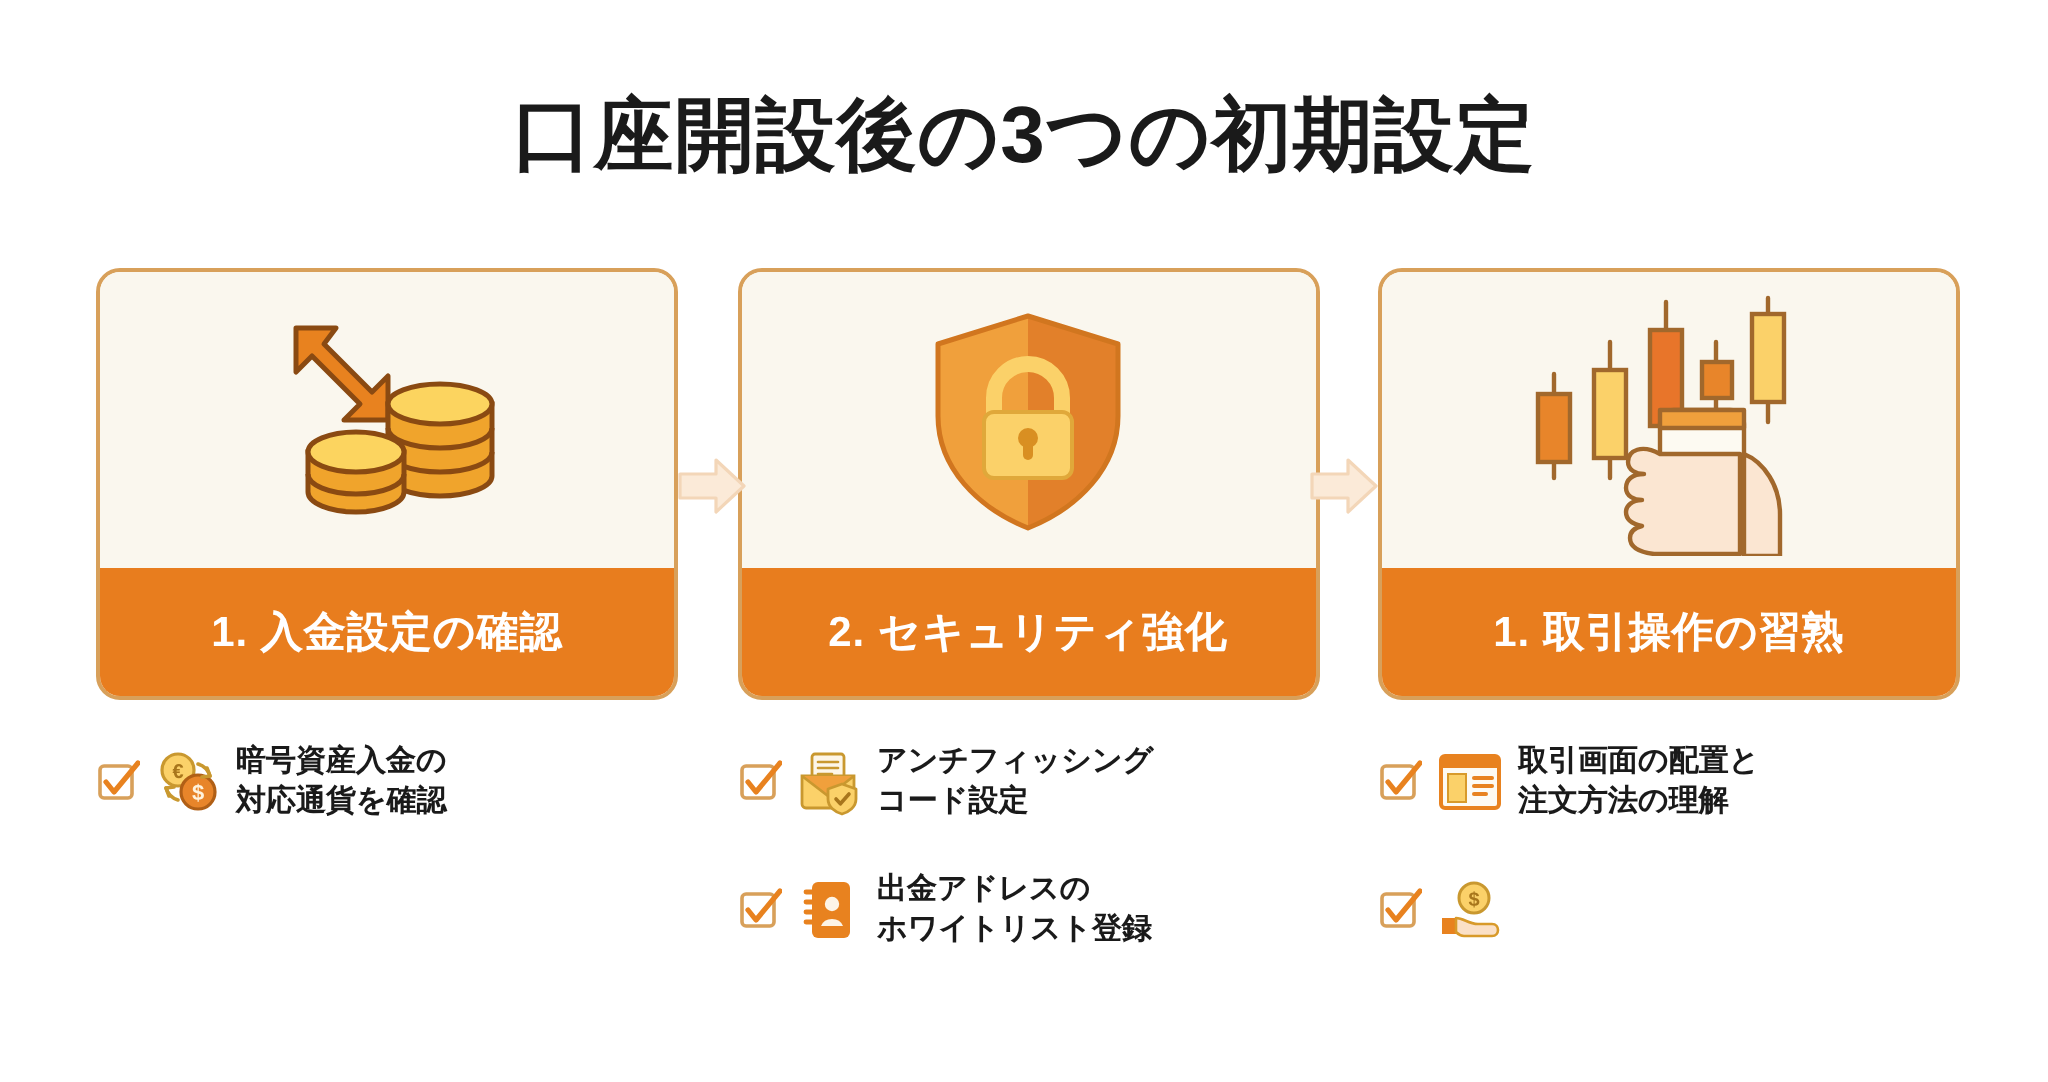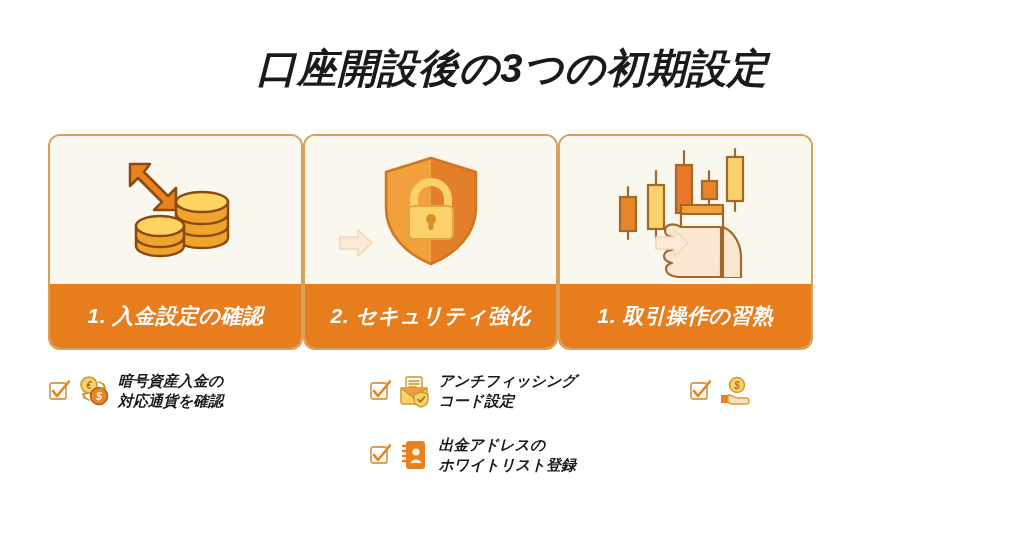--- a/index.html
+++ b/index.html
@@ -10,21 +10,20 @@
     background: #ffffff;
     font-family: "Liberation Sans", "DejaVu Sans", sans-serif;
     overflow: hidden;
   }
 
   .page {
     position: relative;
     width: 1024px;
     height: 541px;
     background: #ffffff;
-    font-style: italic;
   }
 
   
   .title {
     position: absolute;
     top: 44px;
     left: 0;
     width: 1024px;
     text-align: center;
     font-size: 40px;
@@ -32,21 +31,21 @@
     color: #1a1a1a;
     letter-spacing: 0.5px;
     line-height: 1.2;
   }
 
   
   .cards {
     position: absolute;
     top: 134px;
     left: 48px;
-    width: 765px;
+    width: 932px;
     height: 216px;
     display: flex;
     justify-content: space-between;
   }
 
   .card {
     position: relative;
     width: 291px;
     height: 216px;
     border: 2px solid #d8a05a;
@@ -310,20 +309,42 @@
           </svg>
         </span>
         <span class="bullet-text">出金アドレスの
 ホワイトリスト登録</span>
       </div>
 
     </div>
 
     <div class="bullet-col">
 
+      <div class="bullet-row">
+        <span class="checkbox">
+          <svg width="22" height="22" viewBox="0 0 22 22">
+            <rect x="2" y="3" width="16" height="16" rx="2" fill="none" stroke="#d8a05a" stroke-width="1.8"></rect>
+            <path d="M5 11 L9 16 L21 1.5" fill="none" stroke="#e8821f" stroke-width="2.6" stroke-linecap="round" stroke-linejoin="round"></path>
+          </svg>
+        </span>
+        <span class="bullet-icon">
+          <svg width="34" height="34" viewBox="0 0 34 34">
+            <rect x="2.5" y="4" width="29" height="26" rx="2" fill="#fdfaf2" stroke="#e8821f" stroke-width="2"></rect>
+            <rect x="2.5" y="4" width="29" height="6" fill="#e8821f"></rect>
+            <rect x="6" y="13" width="9" height="14" fill="#fbd169" stroke="#d89a2a" stroke-width="1"></rect>
+            <g stroke="#e8821f" stroke-width="2" stroke-linecap="round">
+              <line x1="19" y1="15" x2="28" y2="15"></line>
+              <line x1="19" y1="19" x2="28" y2="19"></line>
+              <line x1="19" y1="23" x2="25" y2="23"></line>
+            </g>
+          </svg>
+        </span>
+        <span class="bullet-text">取引画面の配置と
+注文方法の理解</span>
+      </div>
 
       <div class="bullet-row">
         <span class="checkbox">
           <svg width="22" height="22" viewBox="0 0 22 22">
             <rect x="2" y="3" width="16" height="16" rx="2" fill="none" stroke="#d8a05a" stroke-width="1.8"></rect>
             <path d="M5 11 L9 16 L21 1.5" fill="none" stroke="#e8821f" stroke-width="2.6" stroke-linecap="round" stroke-linejoin="round"></path>
           </svg>
         </span>
         <span class="bullet-icon">
           <svg width="34" height="34" viewBox="0 0 34 34">

